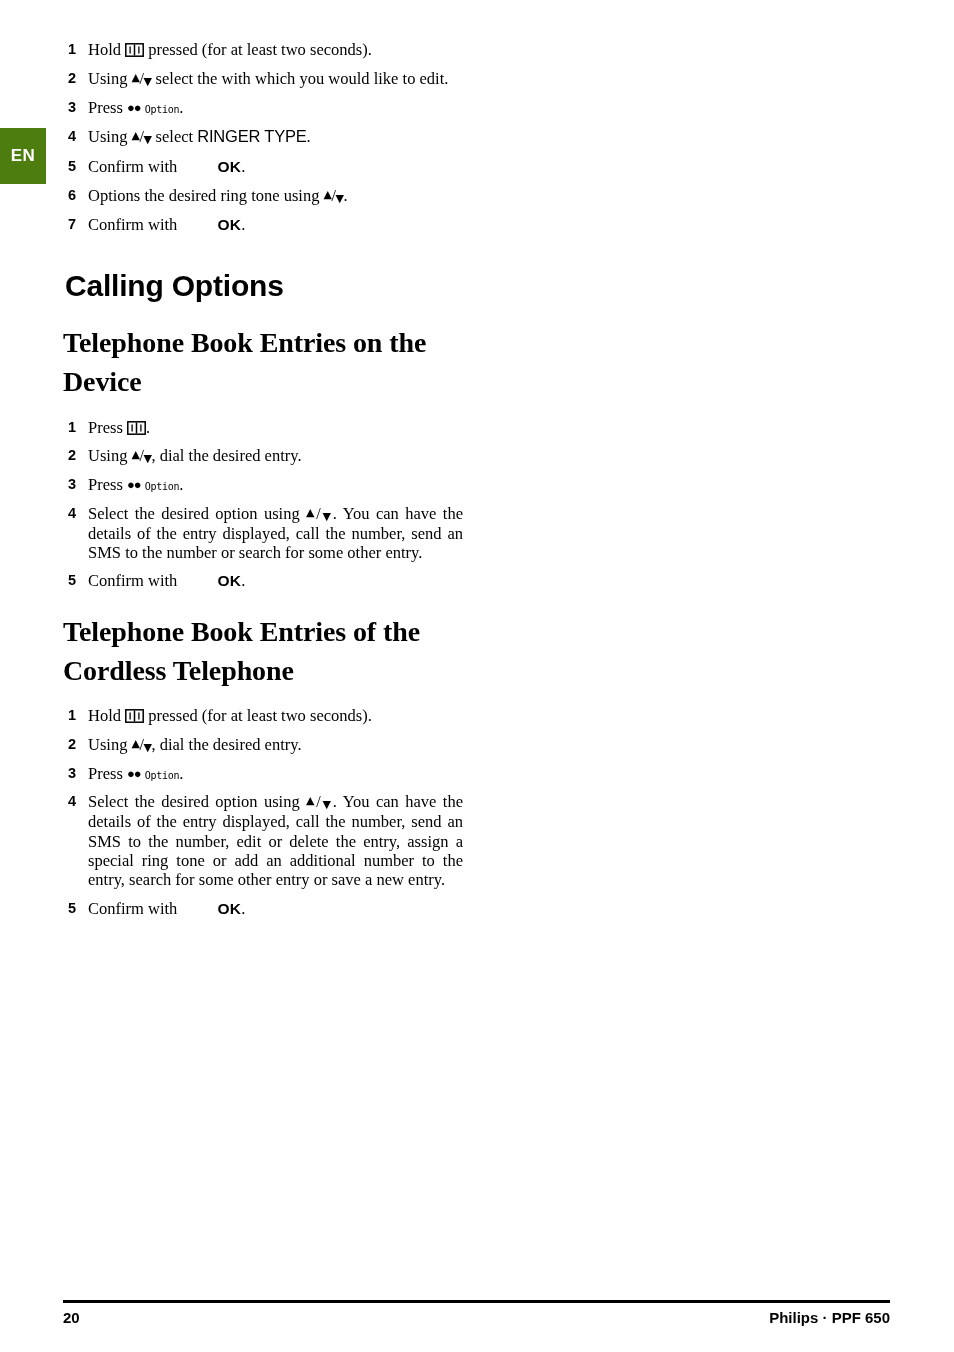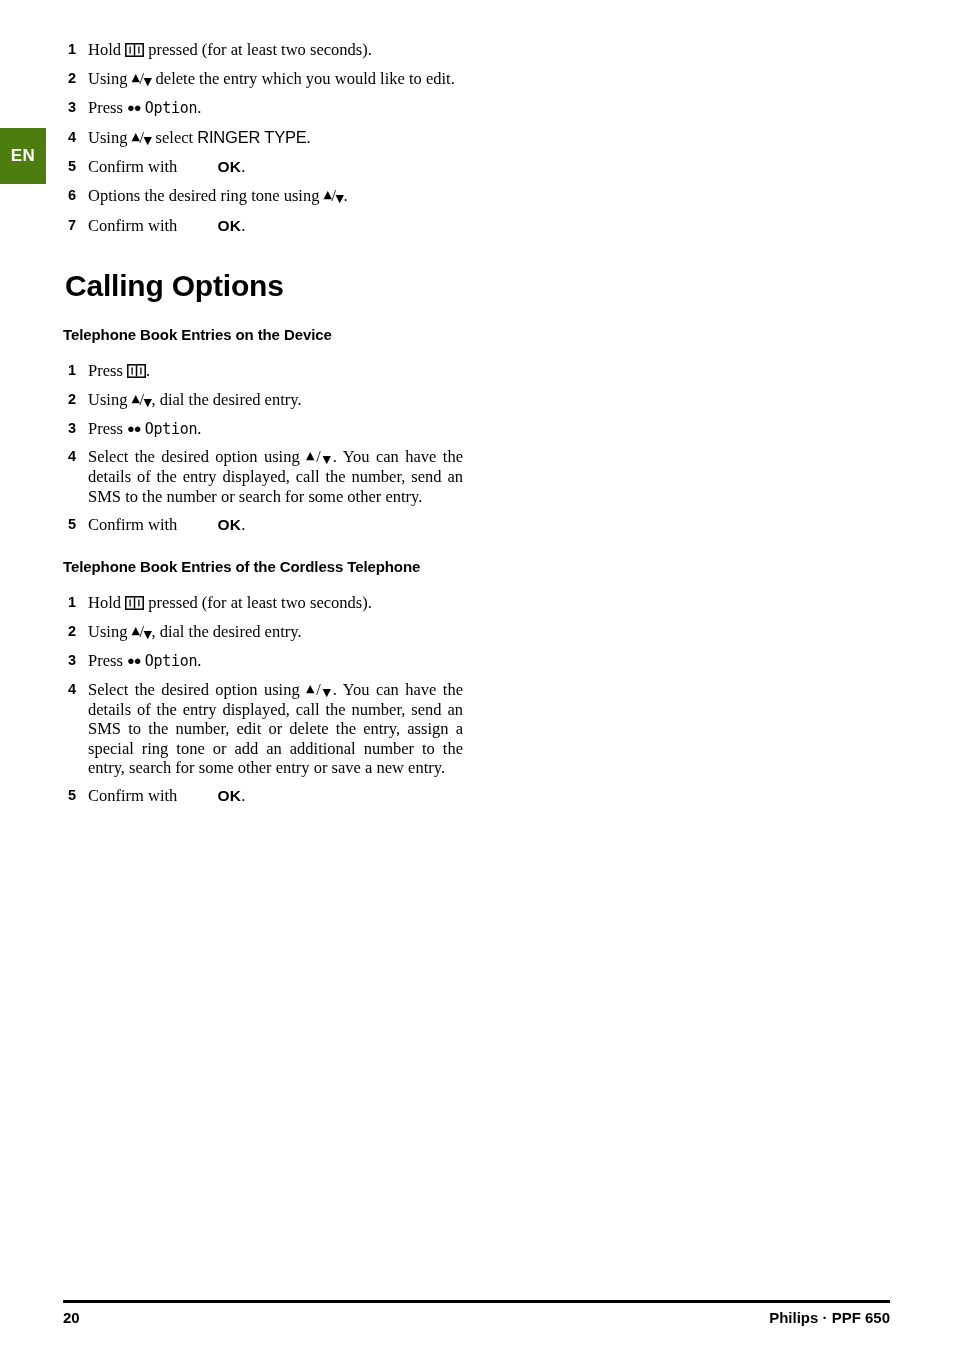--- a/index.html
+++ b/index.html
@@ -79,21 +79,21 @@
   
   .bold-sans {
     font-family: "Liberation Sans", "DejaVu Sans", sans-serif;
     font-weight: bold;
     font-size: 15.5px;
     letter-spacing: 0.2px;
     margin-left: 36px;
   }
   .lcd {
     font-family: "DejaVu Sans Mono", "Liberation Mono", monospace;
-    font-size: 15px;
+    font-size: 10px;
     letter-spacing: -0.3px;
   }
   .lcd-caps {
     font-family: Liberation Sans, sans-serif;
     font-size: 16.5px;
     letter-spacing: -0.2px;
   }
   .dots {
     font-size: 13px;
     letter-spacing: -1px;
@@ -124,23 +124,23 @@
   
   h1.chapter {
     font-family: "Liberation Sans", "DejaVu Sans", sans-serif;
     font-weight: bold;
     font-size: 30px;
     line-height: 1.12;
     margin: 34px 0 22px 2px;
     letter-spacing: -0.2px;
   }
   h2.section {
-    font-family: Liberation Sans, sans-serif;
-    font-weight: bold;
-    font-size: 15px;
+    font-family: Liberation Serif, serif;
+    font-weight: bold;
+    font-size: 28px;
     line-height: 1.38;
     margin: 0 0 16px 0;
     letter-spacing: -0.1px;
   }
   .block { margin-top: 22px; }
 
   
   .footer {
     position: absolute;
     left: 63px;
@@ -181,21 +181,21 @@
           <span class="num">1</span>
           <span class="txt"><span>Hold </span><span class="book"><svg width="19" height="14" viewBox="0 0 19 14">
                 <rect x="0.8" y="0.8" width="17.4" height="12.4" fill="none" stroke="#000" stroke-width="1.5"></rect>
                 <line x1="9.5" y1="1.6" x2="9.5" y2="12.4" stroke="#000" stroke-width="1.5"></line>
                 <line x1="5.1" y1="3.6" x2="5.1" y2="10.4" stroke="#000" stroke-width="1.3"></line>
                 <line x1="13.9" y1="3.6" x2="13.9" y2="10.4" stroke="#000" stroke-width="1.3"></line>
               </svg></span><span> pressed (for at least two seconds).</span></span>
         </li>
         <li class="step">
           <span class="num">2</span>
-          <span class="txt"><span>Using </span><span class="arrows"><span class="up">▲</span><span class="sl">/</span><span class="dn">▼</span></span><span> delete the entry which you would like to edit.</span></span>
+          <span class="txt"><span>Using </span><span class="arrows"><span class="up">▲</span><span class="sl">/</span><span class="dn">▼</span></span><span> select the with which you would like to edit.</span></span>
         </li>
         <li class="step">
           <span class="num">3</span>
           <span class="txt"><span>Press </span><span class="dots">●●</span><span> </span><span class="lcd">Option</span><span>.</span></span>
         </li>
         <li class="step">
           <span class="num">4</span>
           <span class="txt"><span>Using </span><span class="arrows"><span class="up">▲</span><span class="sl">/</span><span class="dn">▼</span></span><span> select </span><span class="lcd-caps">RINGER TYPE</span><span>.</span></span>
         </li>
         <li class="step">

